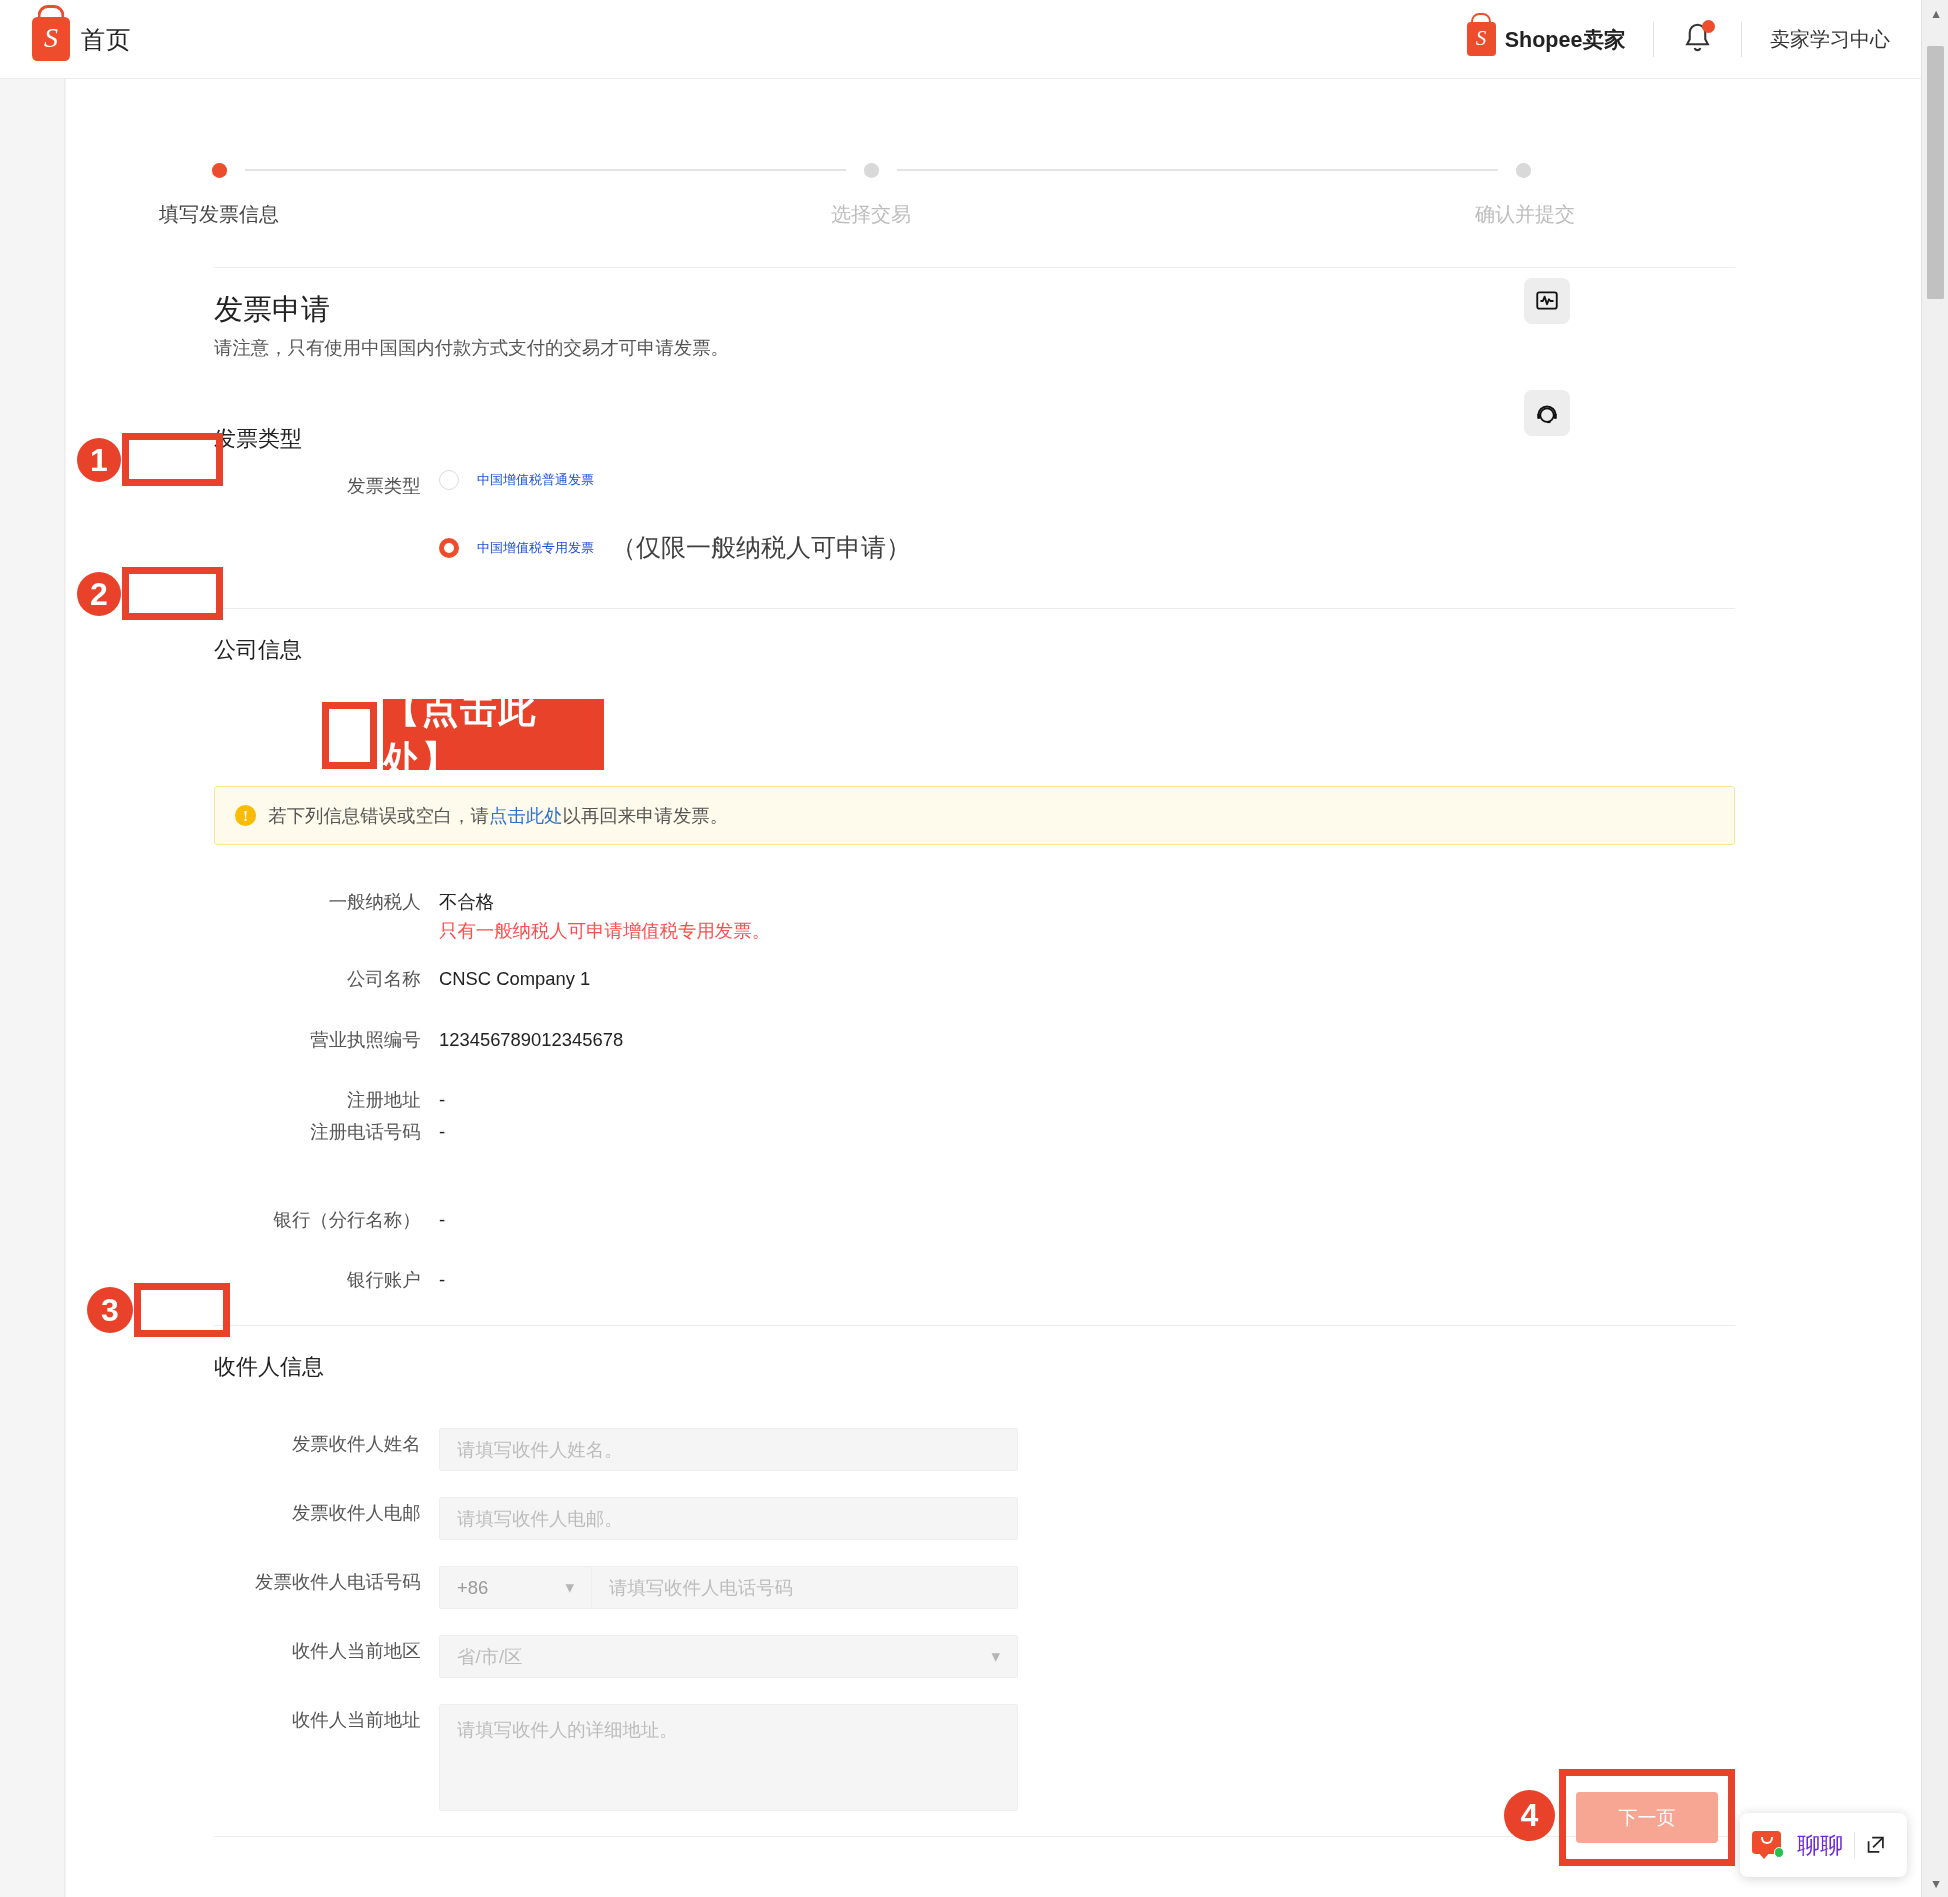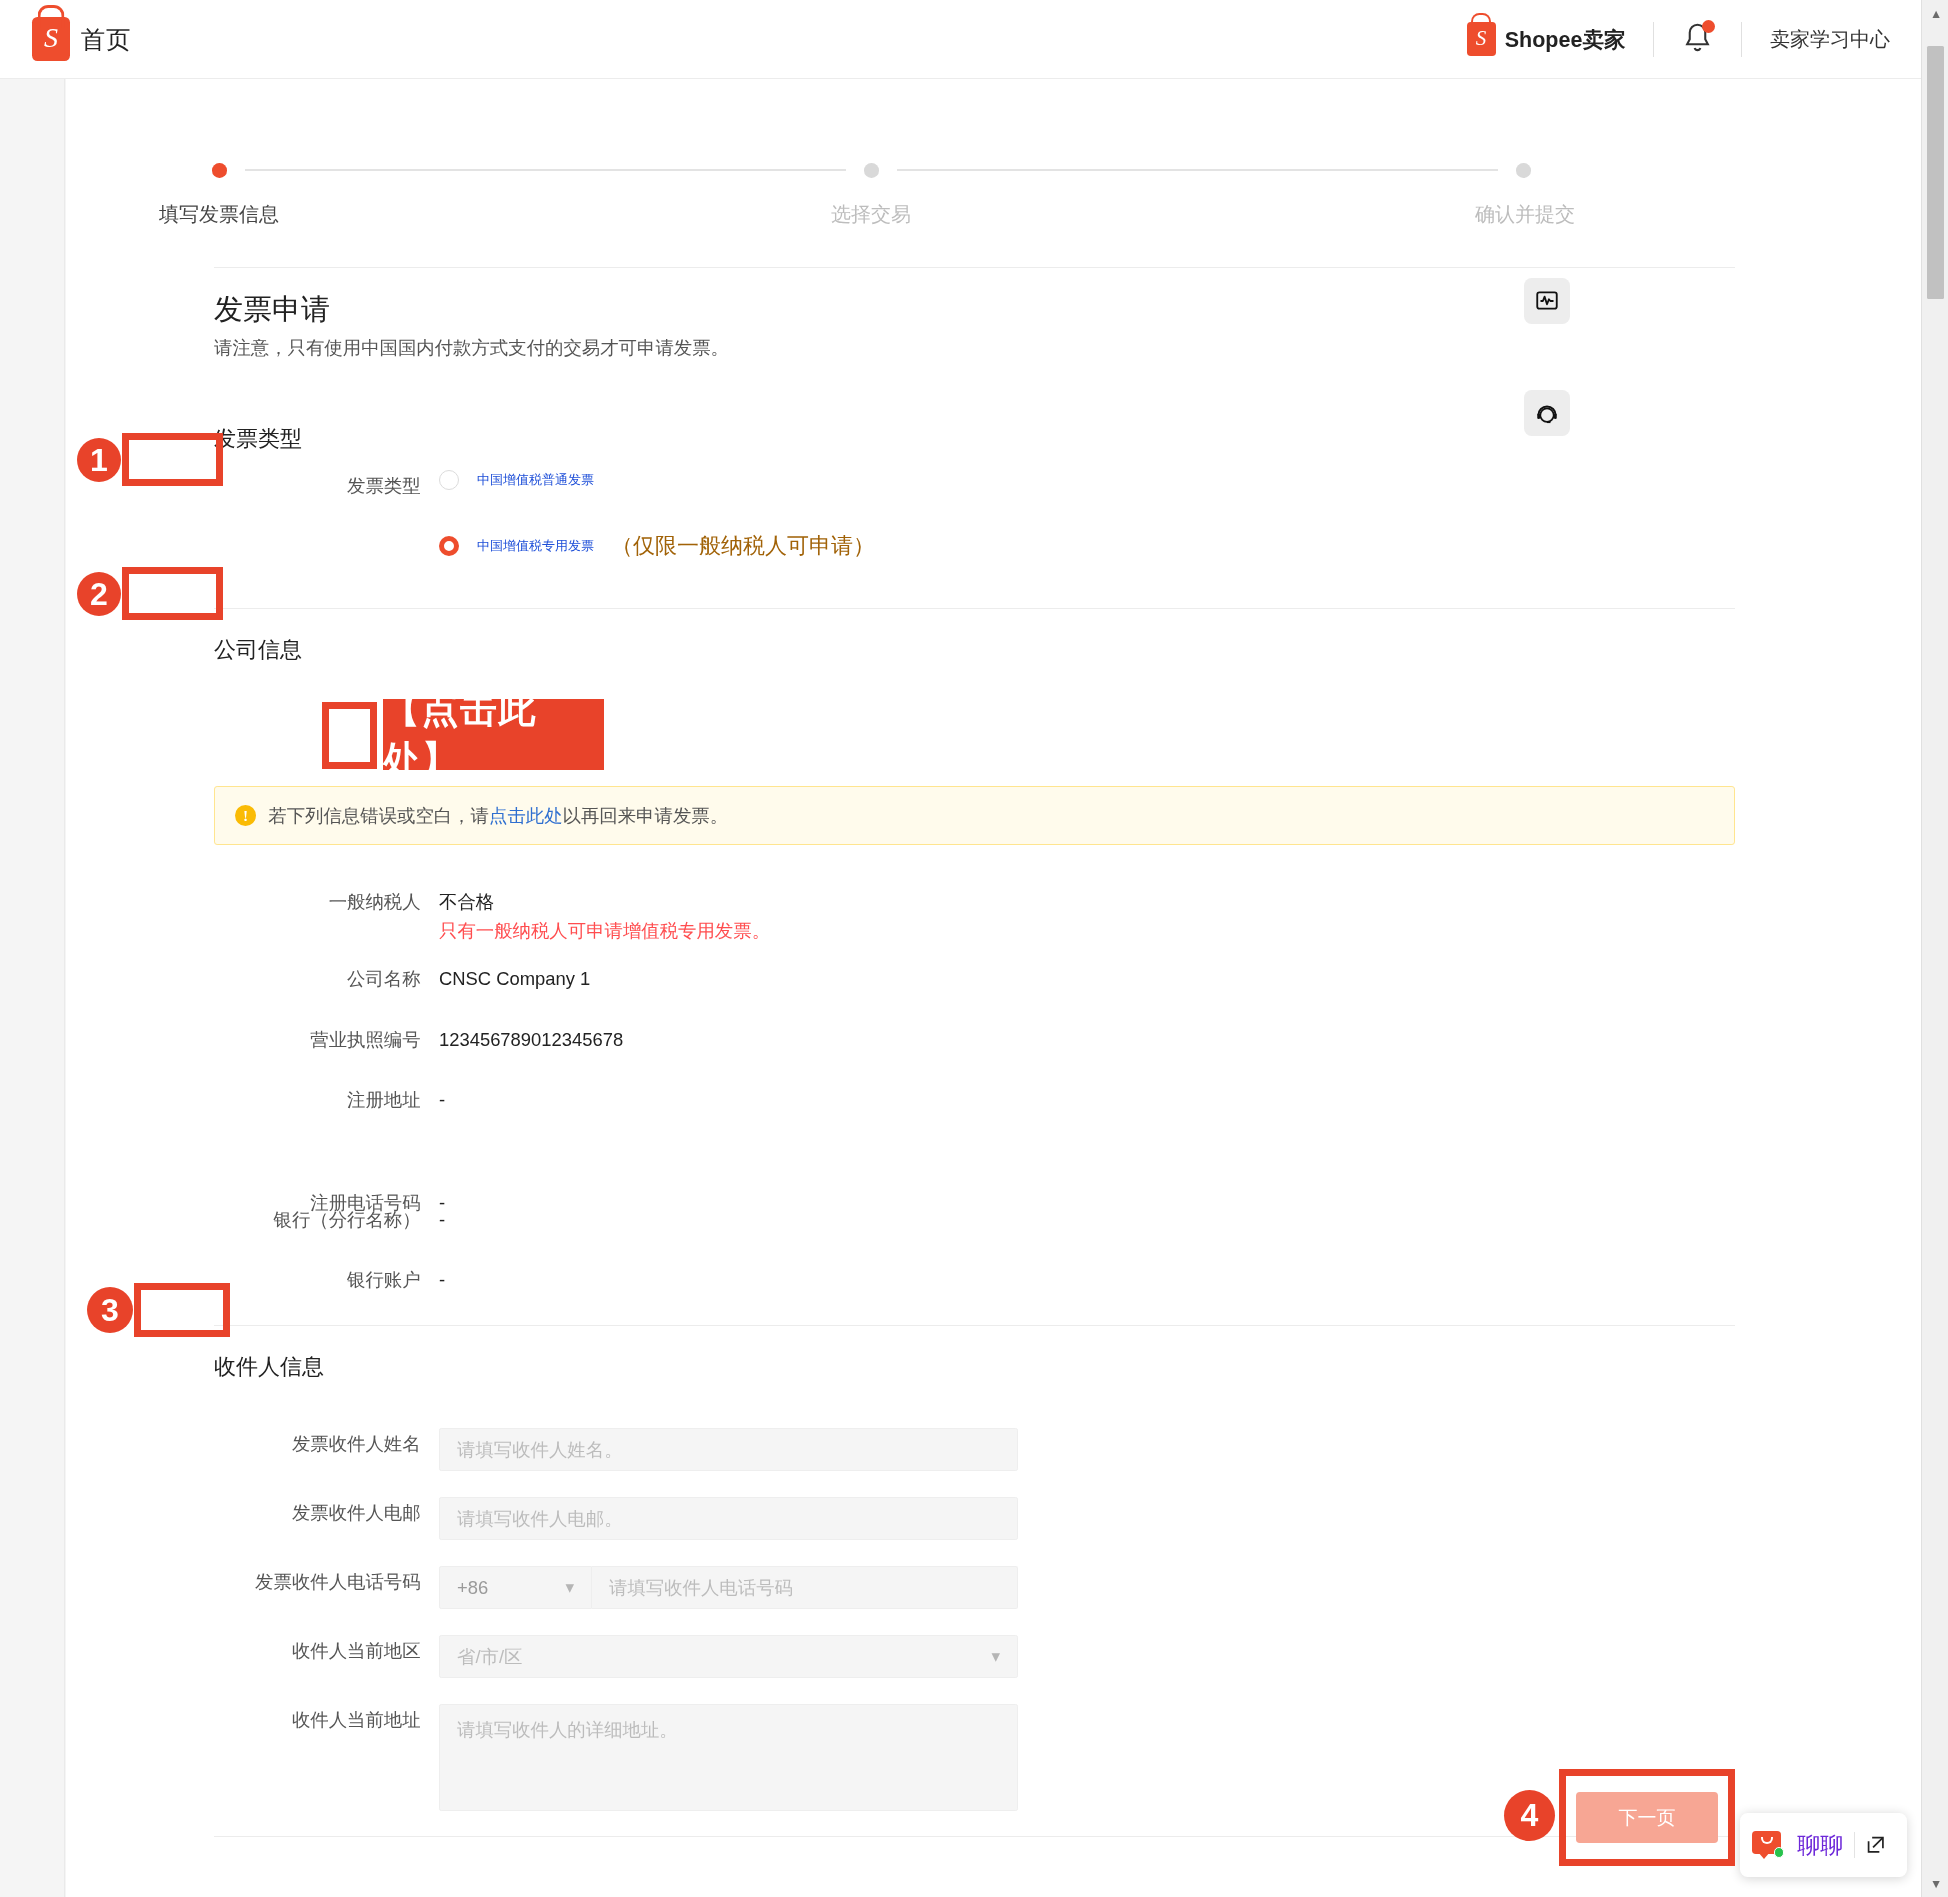--- a/index.html
+++ b/index.html
@@ -82,21 +82,21 @@
   
   .frow { position: absolute; display: flex; align-items: flex-start; }
   .flabel { width: 225px; text-align: right; font-size: 18.4px; color: #555; padding-right: 18.4px; line-height: 31px; }
   .fvalue { font-size: 18.4px; color: #222; line-height: 31px; }
   .fvalue .warn { color: #ff4d4f; display: block; font-size: 18.4px; line-height: 28px;}
 
   .radio-line { display: flex; align-items: center; }
   .radio { width: 20px; height: 20px; border-radius: 50%; border: 1.5px solid #dcdcdc; background:#fff; flex:none; }
   .radio.sel { border: 5.4px solid #ee4d2d; background: #fff; }
   .radio-text { font-size: 13px; color: #1d4ed8; margin-left: 18px; }
-  .radio-note { font-size: 22px; color: #a16207; margin-left: 17px; }
+  .radio-note { font-size: 25px; color: #404040; margin-left: 17px; }
 
   
   .warn-banner {
     position: absolute; left: 148px; top: 707px; width: 1521px; height: 59px;
     background: #fffbec; border: 0.8px solid #ffe58f; border-radius: 3.1px;
     display: flex; align-items: center; padding-left: 20px;
   }
   .warn-ico {
     width: 21px; height: 21px; border-radius: 50%; background: #fabb05;
     color: #fff; font-size: 15.3px; font-weight: bold; display:flex;
@@ -273,21 +273,21 @@
       <div class="fvalue">CNSC Company 1</div>
     </div>
     <div class="frow" style="left:148px; top:945px;">
       <div class="flabel">营业执照编号</div>
       <div class="fvalue">123456789012345678</div>
     </div>
     <div class="frow" style="left:148px; top:1005px;">
       <div class="flabel">注册地址</div>
       <div class="fvalue">-</div>
     </div>
-    <div class="frow" style="left:148px; top:1108px;">
+    <div class="frow" style="left:148px; top:1037px;">
       <div class="flabel">注册电话号码</div>
       <div class="fvalue">-</div>
     </div>
     <div class="frow" style="left:148px; top:1125px;">
       <div class="flabel">银行（分行名称）</div>
       <div class="fvalue">-</div>
     </div>
     <div class="frow" style="left:148px; top:1185px;">
       <div class="flabel">银行账户</div>
       <div class="fvalue">-</div>

